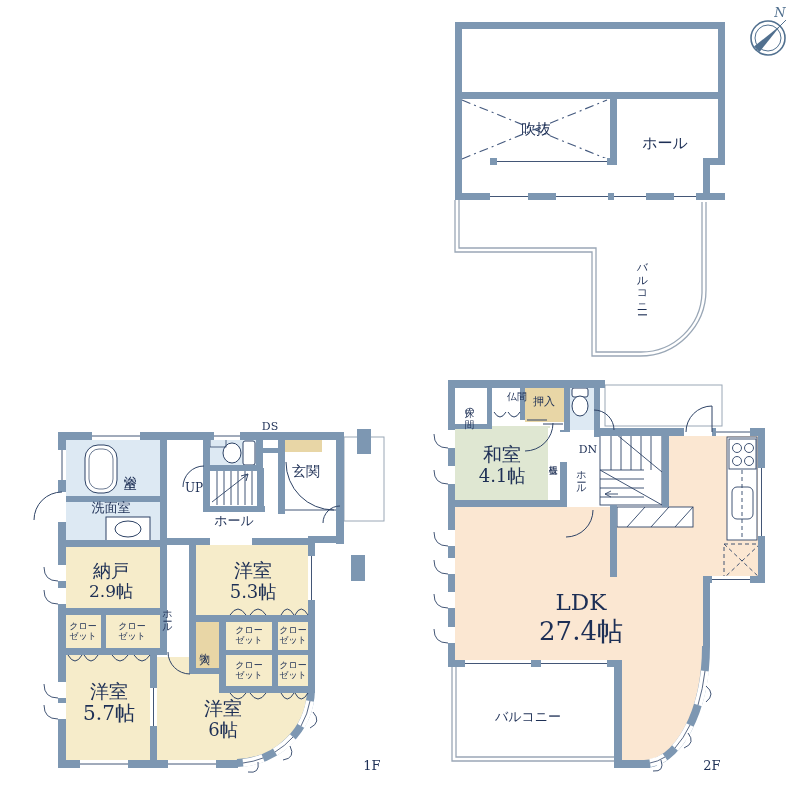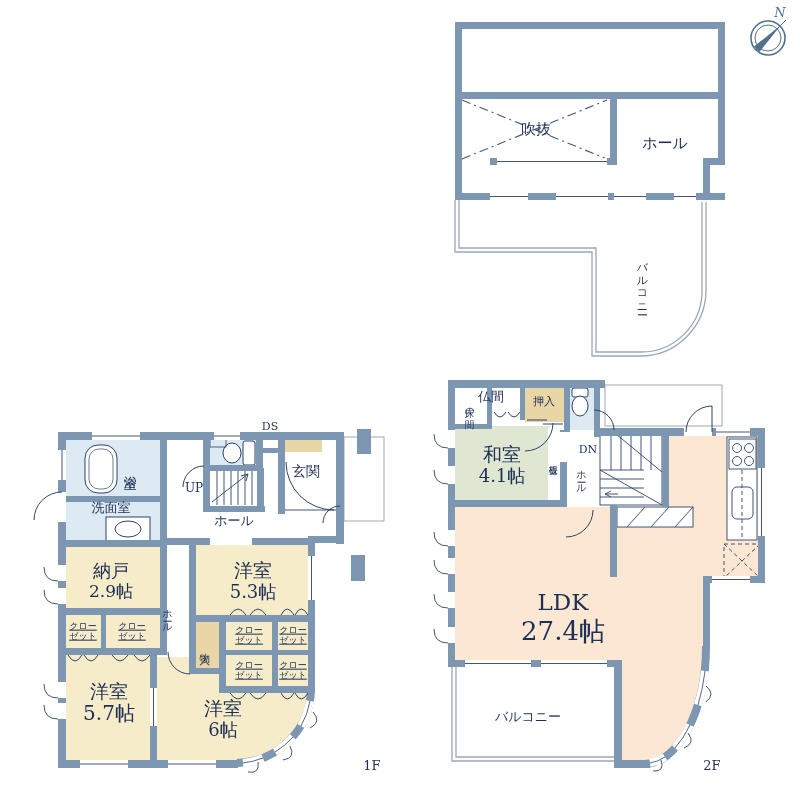--- a/index.html
+++ b/index.html
@@ -2,21 +2,21 @@
 <html style="--wall: #7d97b2; --line: #2e4366; --text: #1d2f55; --thin: #9aa7b6; --cream: #f6ecca; --green: #dfe7d2; --peach: #fbe7d2; --blue: #dde9f3; --tan: #e8d6a6;"><head>
 <meta charset="utf-8">
 <style>
   html,body{margin:0;padding:0;background:#ffffff;}
   #stage{position:relative;width:800px;height:800px;background:#fff;overflow:hidden;
          font-family:"DejaVu Serif","Liberation Serif",serif;}
   #plan-svg{position:absolute;left:0;top:0;}
   .lbl{position:absolute;transform:translate(-50%,-50%);color:var(--text);
        text-align:center;white-space:nowrap;line-height:1.18;}
   .v{writing-mode:vertical-rl;text-orientation:upright;letter-spacing:1px;}
-  .wrap{white-space:normal;word-break:break-all;width:32px;line-height:1.15;text-decoration:underline;}
+  .wrap{white-space:normal;word-break:break-all;width:32px;line-height:1.15;}
   .two span{display:block;}
   .it{font-style:italic;}
 </style>
 </head>
 <body>
 <div id="stage">
 
 <svg id="plan-svg" width="800" height="800" viewBox="0 0 800 800">
 
   <g>
@@ -298,30 +298,30 @@
 <div class="lbl two" style="left:223px;top:719px">
   <span style="font-size:19px">洋室</span>
   <span style="font-size:18px">6帖</span>
 </div>
 <div class="lbl" style="left:372px;top:766px;font-size:13px">1F</div>
 
 <div class="lbl" style="left:536px;top:130px;font-size:15px">吹抜</div>
 <div class="lbl" style="left:665px;top:144px;font-size:15px">ホール</div>
 <div class="lbl v" style="left:641px;top:283px;font-size:11px">バルコニー</div>
 <div class="lbl v" style="left:470px;top:407px;font-size:9.5px">床の間</div>
-<div class="lbl" style="left:491px;top:397px;font-size:13px">仏間</div>
+<div class="lbl" style="left:517px;top:397px;font-size:10px">仏間</div>
 <div class="lbl" style="left:544px;top:402px;font-size:11px">押入</div>
 <div class="lbl two" style="left:502px;top:465px">
   <span style="font-size:19px">和室</span>
   <span style="font-size:18px">4.1帖</span>
 </div>
 <div class="lbl v" style="left:553px;top:459px;font-size:9px">板畳</div>
 <div class="lbl" style="left:588px;top:450px;font-size:11px">DN</div>
 <div class="lbl v" style="left:581px;top:477px;font-size:10px">ホール</div>
-<div class="lbl two" style="left:563px;top:618px">
+<div class="lbl two" style="left:581px;top:618px">
   <span style="font-size:23px">LDK</span>
   <span style="font-size:26px">27.4帖</span>
 </div>
 <div class="lbl" style="left:528px;top:717px;font-size:13px">バルコニー</div>
 <div class="lbl" style="left:712px;top:766px;font-size:13px">2F</div>
 <div class="lbl it" style="left:780px;top:13px;font-size:13px;color:#51708f">N</div>
 
 </div>
 
 </body></html>

